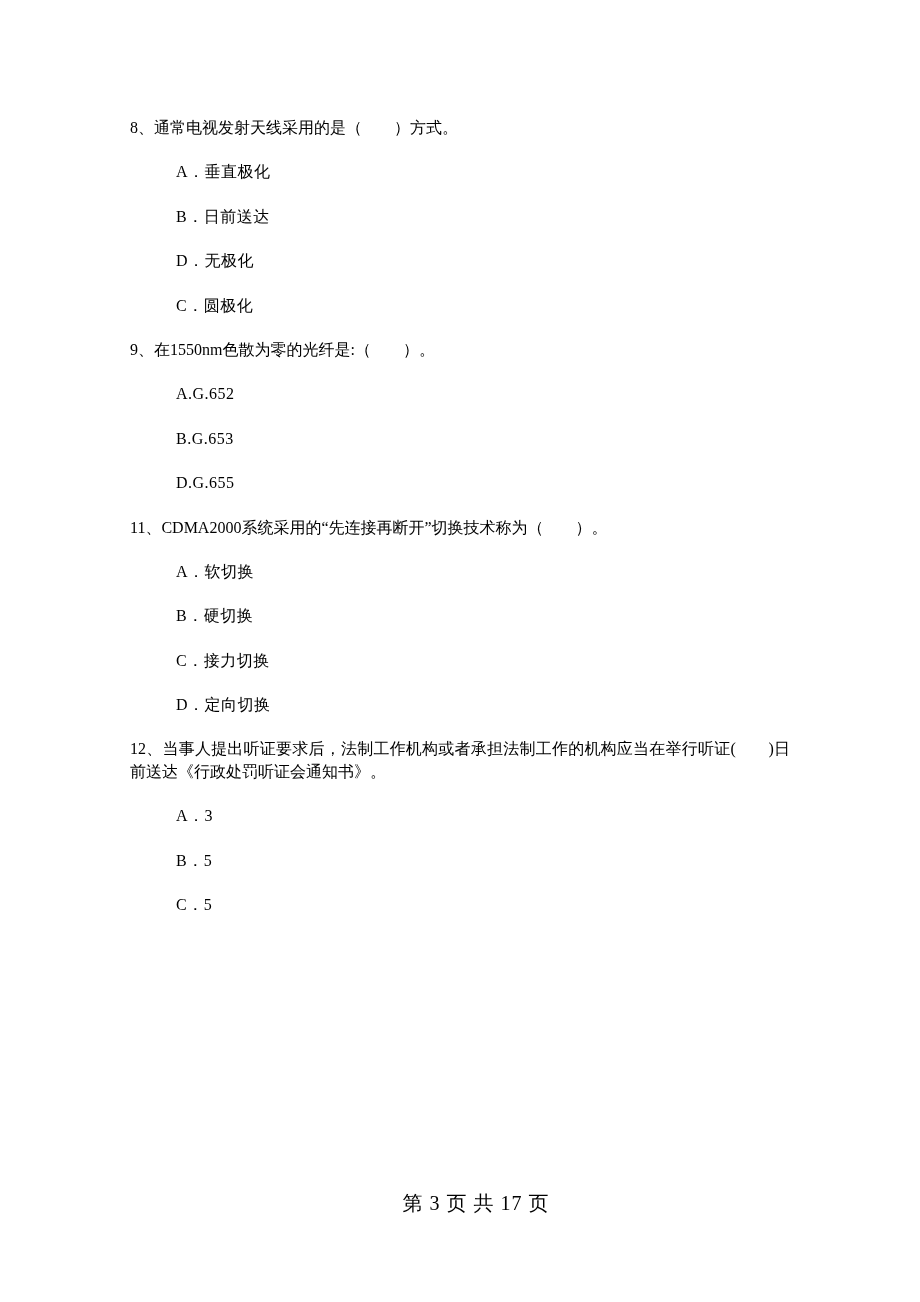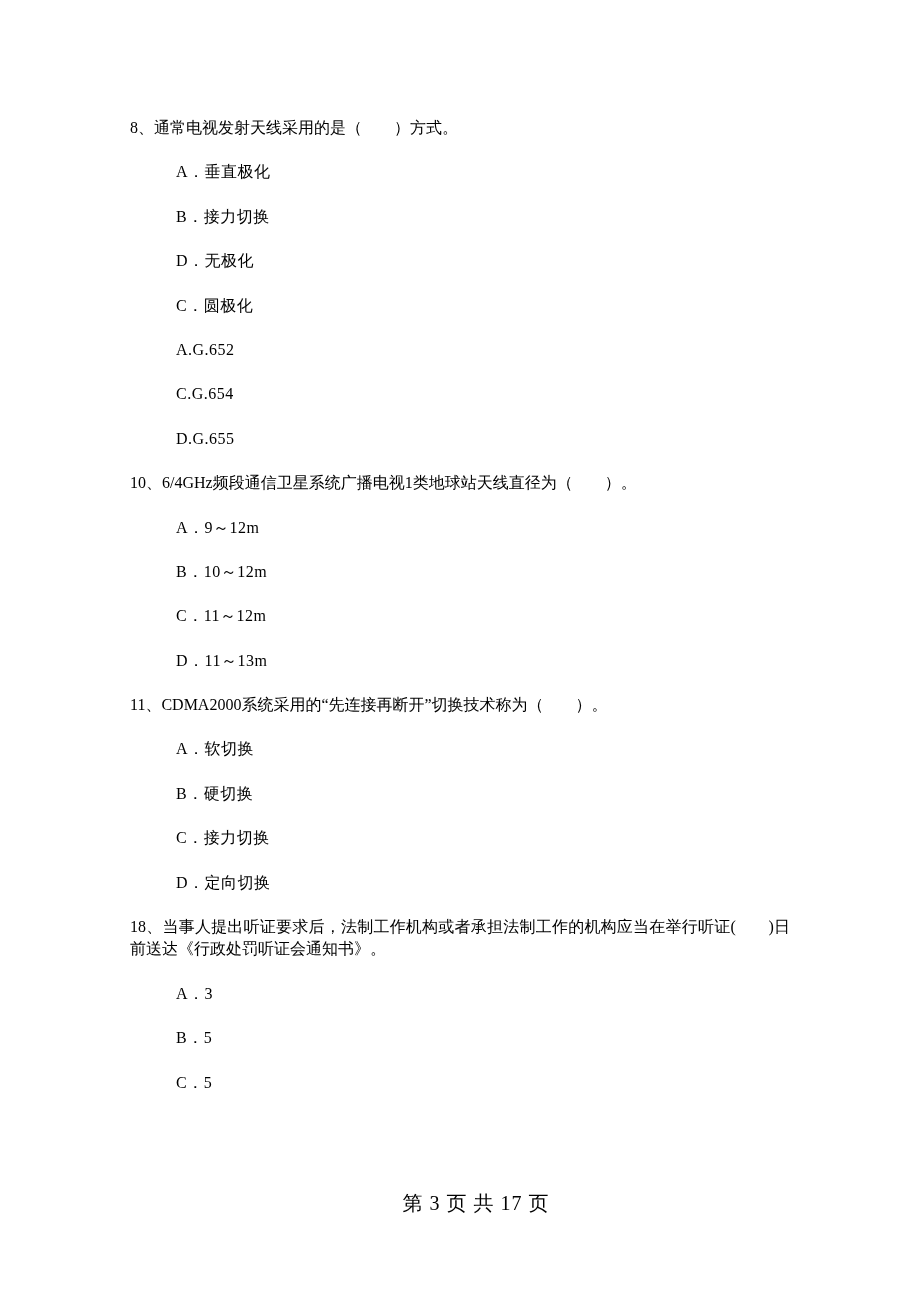--- a/index.html
+++ b/index.html
@@ -46,56 +46,48 @@
 </style>
 </head>
 <body>
 
 <div class="page">
 
   <div class="question">
     <p class="q-stem">8、通常电视发射天线采用的是（　　）方式。</p>
     <div class="options">
       <p class="opt">A．垂直极化</p>
-      <p class="opt">B．接力切换</p>
+      <p class="opt">B．日前送达</p>
       <p class="opt">D．无极化</p>
       <p class="opt">C．圆极化</p>
     </div>
   </div>
 
   <div class="question">
+    <p class="q-stem">9、在1550nm色散为零的光纤是:（　　）。</p>
     <div class="options">
       <p class="opt">A.G.652</p>
-      <p class="opt">C.G.654</p>
+      <p class="opt">B.G.653</p>
       <p class="opt">D.G.655</p>
     </div>
   </div>
 
-  <div class="question">
-    <p class="q-stem">10、6/4GHz频段通信卫星系统广播电视1类地球站天线直径为（　　）。</p>
-    <div class="options">
-      <p class="opt">A．9～12m</p>
-      <p class="opt">B．10～12m</p>
-      <p class="opt">C．11～12m</p>
-      <p class="opt">D．11～13m</p>
-    </div>
-  </div>
 
   <div class="question">
     <p class="q-stem">11、CDMA2000系统采用的“先连接再断开”切换技术称为（　　）。</p>
     <div class="options">
       <p class="opt">A．软切换</p>
       <p class="opt">B．硬切换</p>
       <p class="opt">C．接力切换</p>
       <p class="opt">D．定向切换</p>
     </div>
   </div>
 
   <div class="question">
-    <p class="q-stem">18、当事人提出听证要求后，法制工作机构或者承担法制工作的机构应当在举行听证(　　)日前送达《行政处罚听证会通知书》。</p>
+    <p class="q-stem">12、当事人提出听证要求后，法制工作机构或者承担法制工作的机构应当在举行听证(　　)日前送达《行政处罚听证会通知书》。</p>
     <div class="options">
       <p class="opt">A．3</p>
       <p class="opt">B．5</p>
       <p class="opt">C．5</p>
     </div>
   </div>
 
   <div class="footer">第 3 页 共 17 页</div>
 </div>
 

